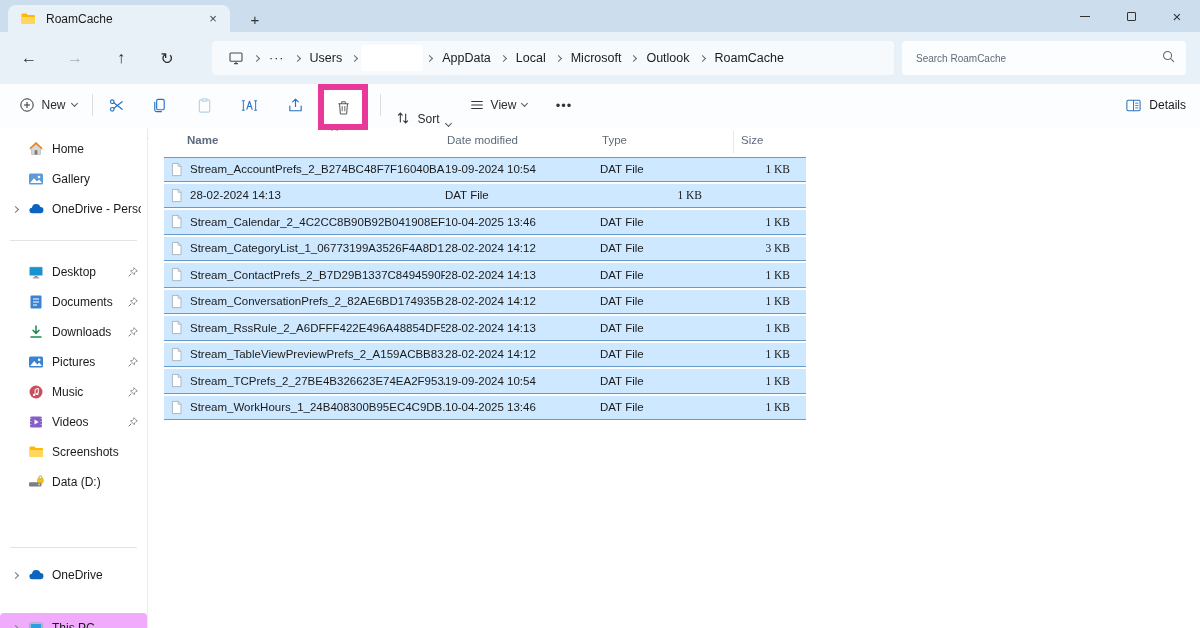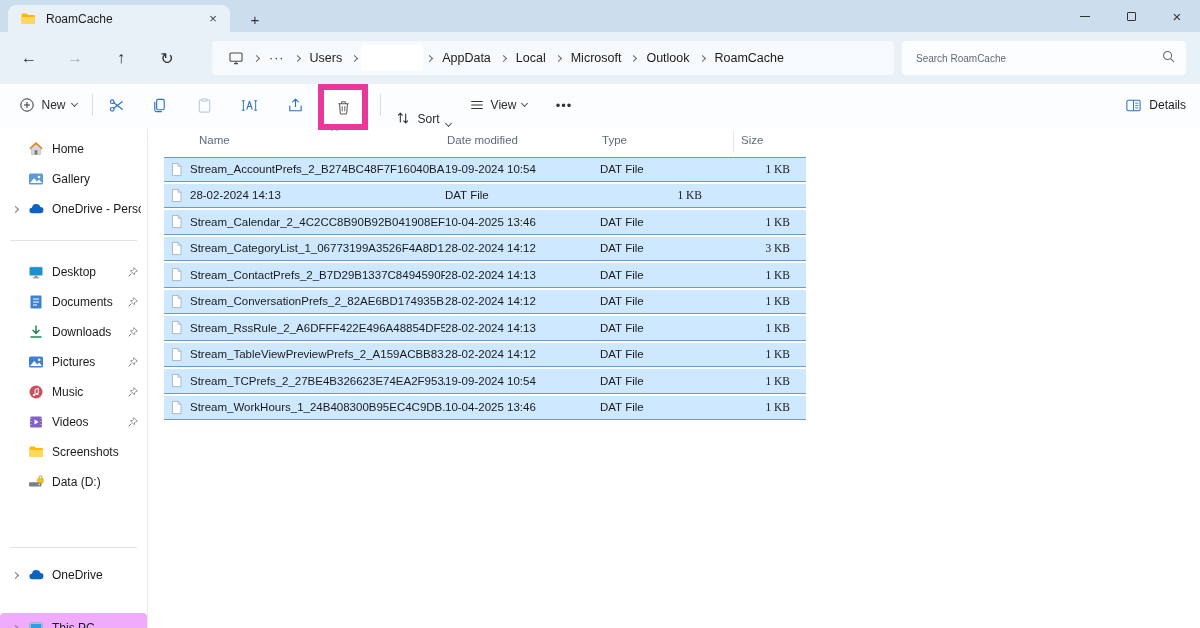--- a/index.html
+++ b/index.html
@@ -387,21 +387,21 @@
             <rect x="6.5" y="11.8" width="3" height="1.3" fill="#8c9aa6"></rect>
             <rect x="4.6" y="13.1" width="6.8" height="1" fill="#8c9aa6"></rect>
           </svg></span>
         <span class="side-label">This PC</span>
       </div>
     </div>
 
   <div class="content">
     <div class="list-header">
       <span class="sort-indicator chev up sm" style="border-color:#8a94a0;"></span>
-      <span class="col-h" style="left:35px;">Name</span>
+      <span class="col-h" style="left:23px;font-weight:bold;">Name</span>
       <span class="col-h" style="left:283px;">Date modified</span>
       <span class="col-h" style="left:438px;">Type</span>
       <span class="col-divider"></span>
       <span class="col-h" style="left:577px;">Size</span>
     </div>
     <div class="rows" id="file-rows">
         <div class="file-row">
     <span class="file-ico">
             <svg viewBox="0 0 16 18">
               <path d="M3 1.5h7l3.5 3.5v11.5H3z" fill="#fff" stroke="#9aa4ae" stroke-width=".9"></path>

